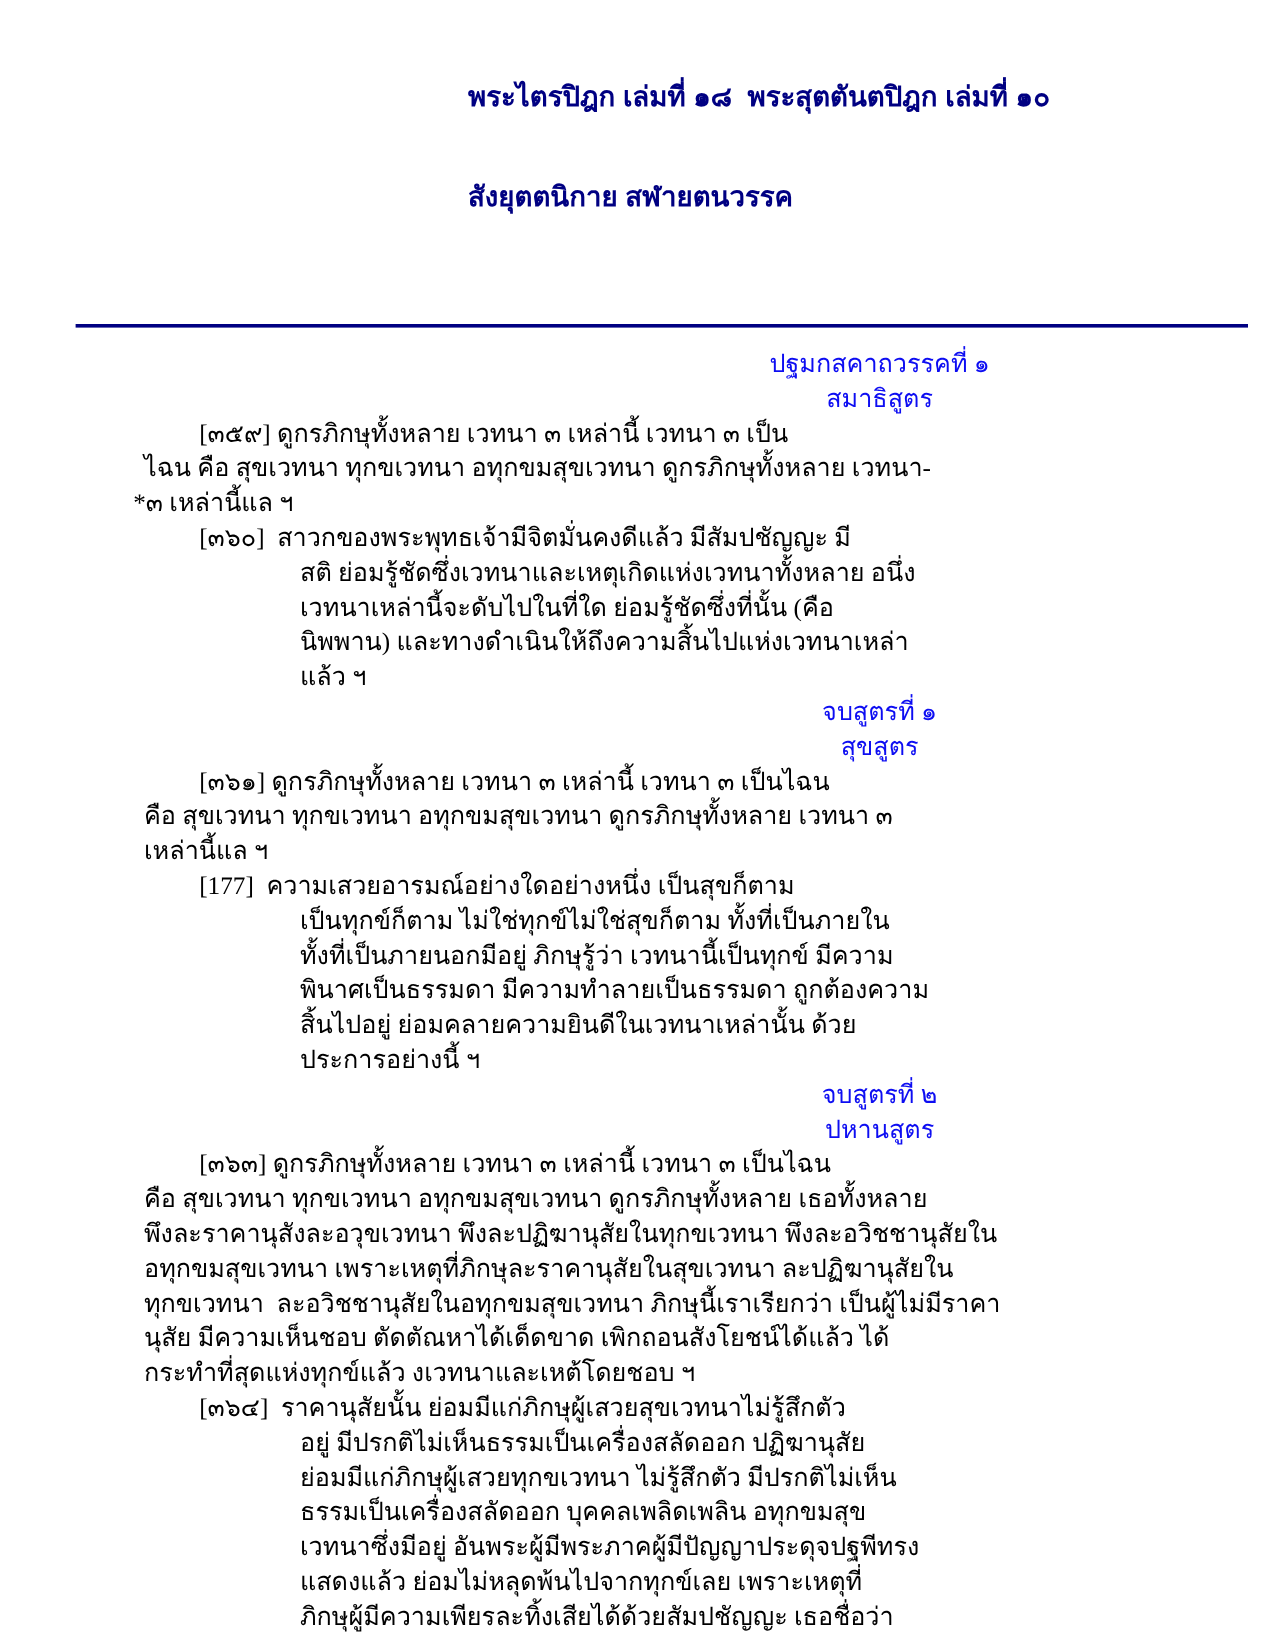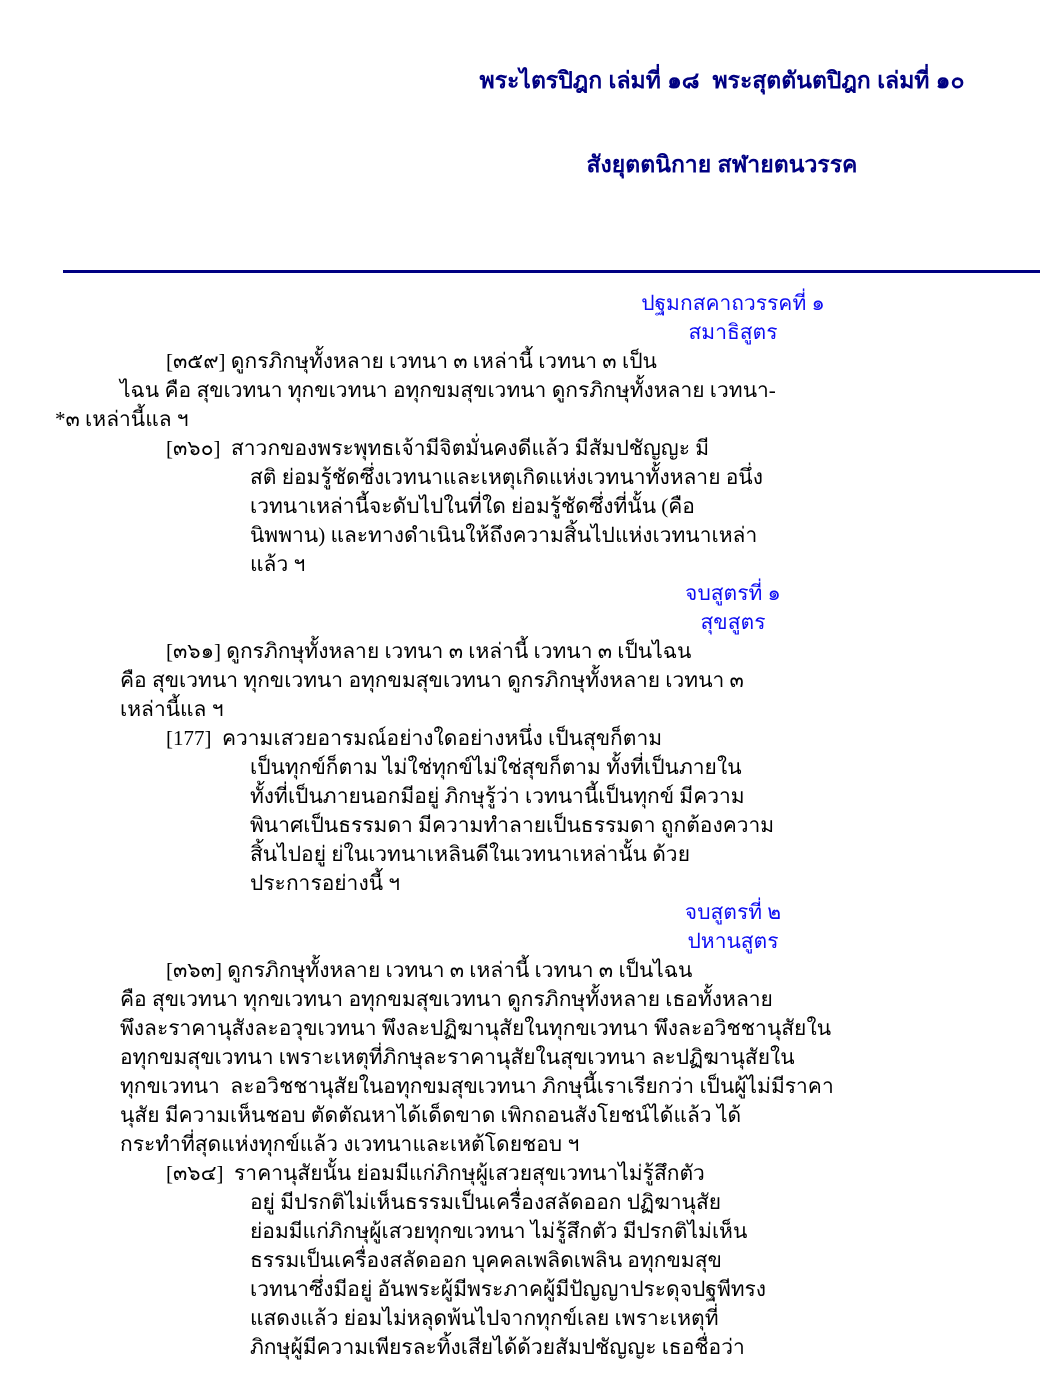--- a/index.html
+++ b/index.html
@@ -17,39 +17,38 @@
   .hdr {
     padding-top: 10px;
     font-family: "Liberation Sans", "DejaVu Sans", sans-serif;
     font-weight: bold;
     font-size: 23px;
     line-height: 28px;
   }
   .hdr-inner {
     margin-left: 390px;
     width: 664px;
-    text-align: center;
     white-space: pre;
   }
   hr.rule {
     border: none;
     margin: 36px 13px 0 63px;
     width: 977px;
   }
   
   #content {
     margin-top: 16px;
     font-size: 21px;
     line-height: 29px;
     color: #000000;
   }
   .ln { white-space: pre; }
   .i-start { margin-left: 166px; }  
   .i-cont  { margin-left: 120px;  }  
-  .i-star  { margin-left: 55px;  }  
+  .i-star  { margin-left: 111px;  }  
   .i-verse { margin-left: 250px; }  
   .hl {                              
     margin-left: 410px;
     width: 646px;
     text-align: center;
     white-space: pre;
   }
 </style>
 </head>
 <body style="background: rgb(255, 255, 255);">
@@ -76,21 +75,21 @@
     <div class="ln i-verse">แล้ว ฯ</div>
     <div class="hl" style="color: rgb(13, 13, 242);">จบสูตรที่ ๑</div>
     <div class="hl" style="color: rgb(13, 13, 242);">สุขสูตร</div>
     <div class="ln i-start">[๓๖๑] ดูกรภิกษุทั้งหลาย เวทนา ๓ เหล่านี้ เวทนา ๓ เป็นไฉน</div>
     <div class="ln i-cont">คือ สุขเวทนา ทุกขเวทนา อทุกขมสุขเวทนา ดูกรภิกษุทั้งหลาย เวทนา ๓</div>
     <div class="ln i-cont">เหล่านี้แล ฯ</div>
     <div class="ln i-start">[177]  ความเสวยอารมณ์อย่างใดอย่างหนึ่ง เป็นสุขก็ตาม</div>
     <div class="ln i-verse">เป็นทุกข์ก็ตาม ไม่ใช่ทุกข์ไม่ใช่สุขก็ตาม ทั้งที่เป็นภายใน</div>
     <div class="ln i-verse">ทั้งที่เป็นภายนอกมีอยู่ ภิกษุรู้ว่า เวทนานี้เป็นทุกข์ มีความ</div>
     <div class="ln i-verse">พินาศเป็นธรรมดา มีความทำลายเป็นธรรมดา ถูกต้องความ</div>
-    <div class="ln i-verse">สิ้นไปอยู่ ย่ในเวทนาเหลินดีในเวทนาเหล่านั้น ด้วย</div>
+    <div class="ln i-verse">สิ้นไปอยู่ ย่อมคลายความยินดีในเวทนาเหล่านั้น ด้วย</div>
     <div class="ln i-verse">ประการอย่างนี้ ฯ</div>
     <div class="hl" style="color: rgb(13, 13, 242);">จบสูตรที่ ๒</div>
     <div class="hl" style="color: rgb(13, 13, 242);">ปหานสูตร</div>
     <div class="ln i-start">[๓๖๓] ดูกรภิกษุทั้งหลาย เวทนา ๓ เหล่านี้ เวทนา ๓ เป็นไฉน</div>
     <div class="ln i-cont">คือ สุขเวทนา ทุกขเวทนา อทุกขมสุขเวทนา ดูกรภิกษุทั้งหลาย เธอทั้งหลาย</div>
     <div class="ln i-cont">พึงละราคานุสังละอวุขเวทนา พึงละปฏิฆานุสัยในทุกขเวทนา พึงละอวิชชานุสัยใน</div>
     <div class="ln i-cont">อทุกขมสุขเวทนา เพราะเหตุที่ภิกษุละราคานุสัยในสุขเวทนา ละปฏิฆานุสัยใน</div>
     <div class="ln i-cont">ทุกขเวทนา  ละอวิชชานุสัยในอทุกขมสุขเวทนา ภิกษุนี้เราเรียกว่า เป็นผู้ไม่มีราคา</div>
     <div class="ln i-cont">นุสัย มีความเห็นชอบ ตัดตัณหาได้เด็ดขาด เพิกถอนสังโยชน์ได้แล้ว ได้</div>
     <div class="ln i-cont">กระทำที่สุดแห่งทุกข์แล้ว งเวทนาและเหต้โดยชอบ ฯ</div>

